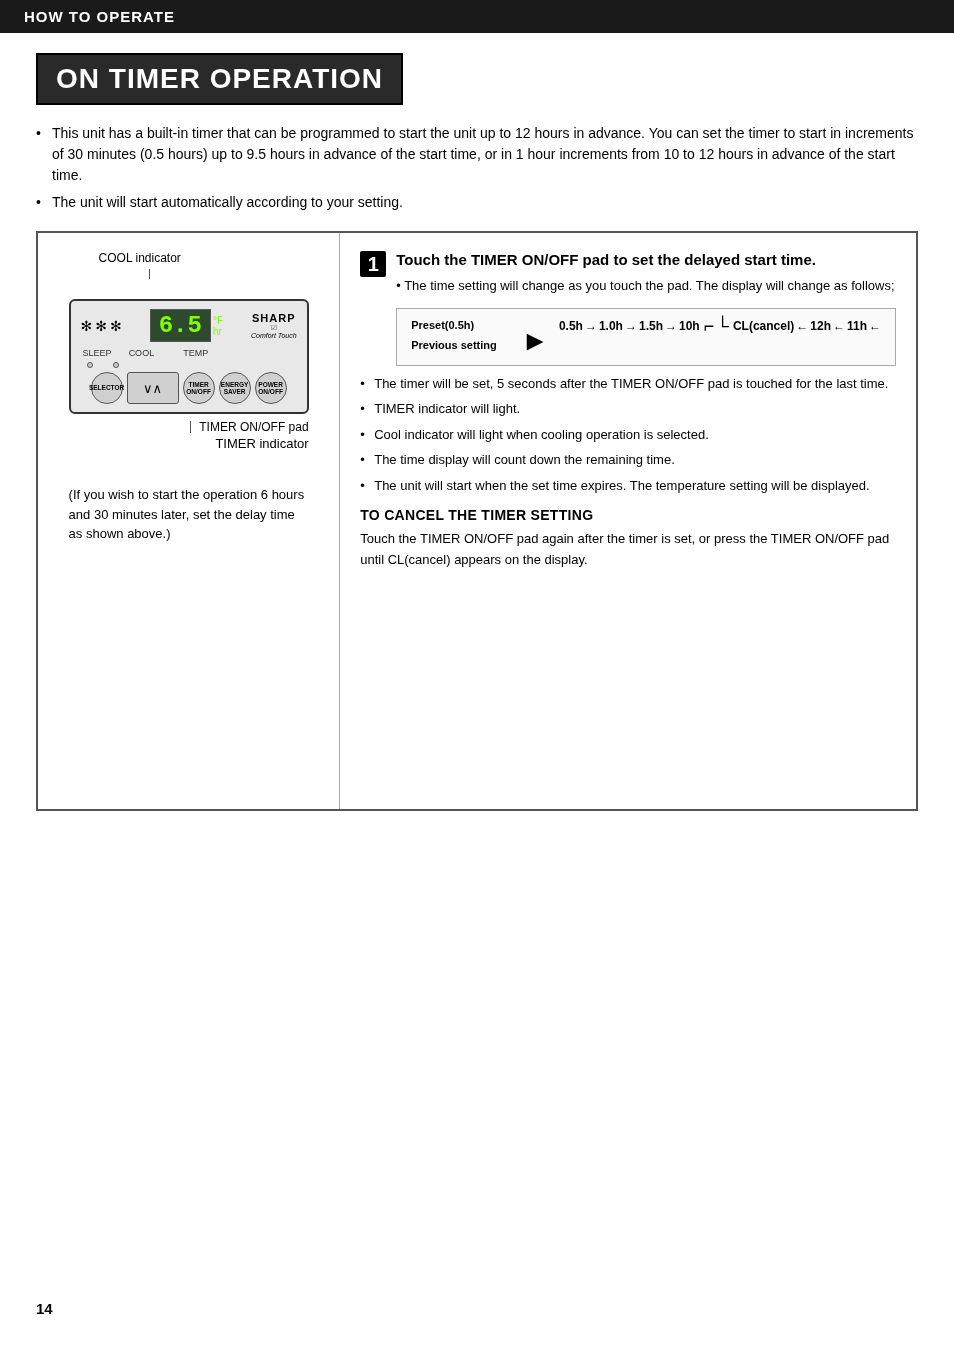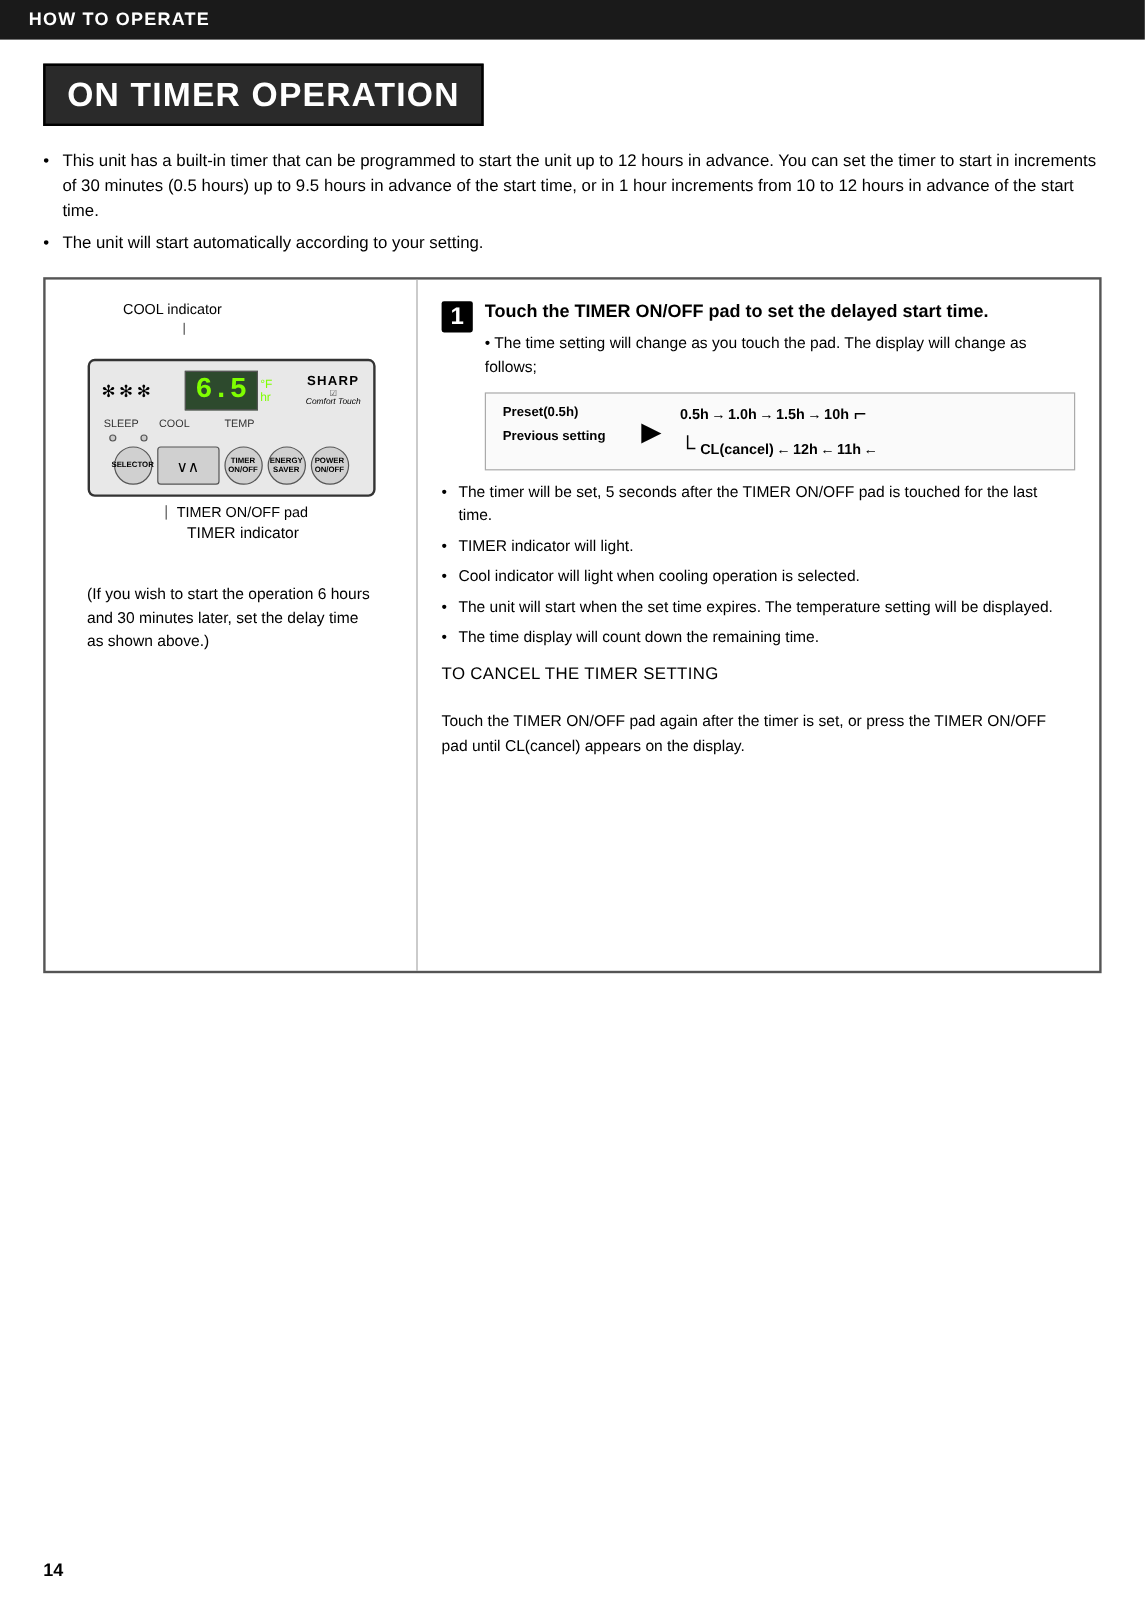--- a/index.html
+++ b/index.html
@@ -272,22 +272,22 @@
       line-height: 1.5;
     }
     .right-bullets li::before {
       content: '•';
       position: absolute;
       left: 0;
     }
 
     .cancel-heading {
       font-size: 14px;
-      font-weight: 400;
-      margin-bottom: 22px;
+      font-weight: 700;
+      margin-bottom: 6px;
       letter-spacing: 0.3px;
     }
 
     .cancel-text {
       font-size: 13px;
       line-height: 1.6;
     }
 
     .page-number {
       position: absolute;
@@ -297,22 +297,22 @@
       font-weight: bold;
     }
 
     .page-wrapper {
       position: relative;
       min-height: 1348px;
     }
 
     .diag-rows {
       display: flex;
-      flex-direction: column;
-      gap: 14px;
+      flex-direction: row;
+      gap: 2px;
     }
 
     .diag-top-row {
       display: flex;
       align-items: center;
       gap: 2px;
       font-size: 12px;
       font-weight: bold;
     }
 
@@ -411,21 +411,21 @@
                 <span>ENERGY</span>
                 <span>SAVER</span>
               </div>
               <div class="device-btn">
                 <span>POWER</span>
                 <span>ON/OFF</span>
               </div>
             </div>
           </div>
 
-          <div style="display:flex; flex-direction:column; align-items:center; margin-top: 6px; margin-left: 10px;">
+          <div style="display:flex; flex-direction:column; align-items:flex-end; margin-top: 6px; margin-left: 10px;">
             <div style="display:flex; align-items:center; gap:8px; font-size:12px;">
               <span style="border-left:1px solid #555; height:12px; display:inline-block;"></span>
               <span>TIMER ON/OFF pad</span>
             </div>
             <div style="font-size:13px; margin-left:10px; margin-top:2px;">TIMER indicator</div>
           </div>
         </div>
 
         <div class="note-text">(If you wish to start the operation 6 hours and 30 minutes later, set the delay time as shown above.)</div>
 
@@ -477,22 +477,22 @@
               </div>
             </div>
           </div>
         </div>
 
         
         <ul class="right-bullets">
           <li>The timer will be set, 5 seconds after the TIMER ON/OFF pad is touched for the last time.</li>
           <li>TIMER indicator will light.</li>
           <li>Cool indicator will light when cooling operation is selected.</li>
+          <li>The time display will count down the remaining time.</li>
           <li>The unit will start when the set time expires. The temperature setting will be displayed.</li>
-          <li>The time display will count down the remaining time.</li>
         </ul>
 
         
         <div>
           <div class="cancel-heading">TO CANCEL THE TIMER SETTING</div>
           <div class="cancel-text">Touch the TIMER ON/OFF pad again after the timer is set, or press the TIMER ON/OFF pad until CL(cancel) appears on the display.</div>
         </div>
 
       </div>
 

